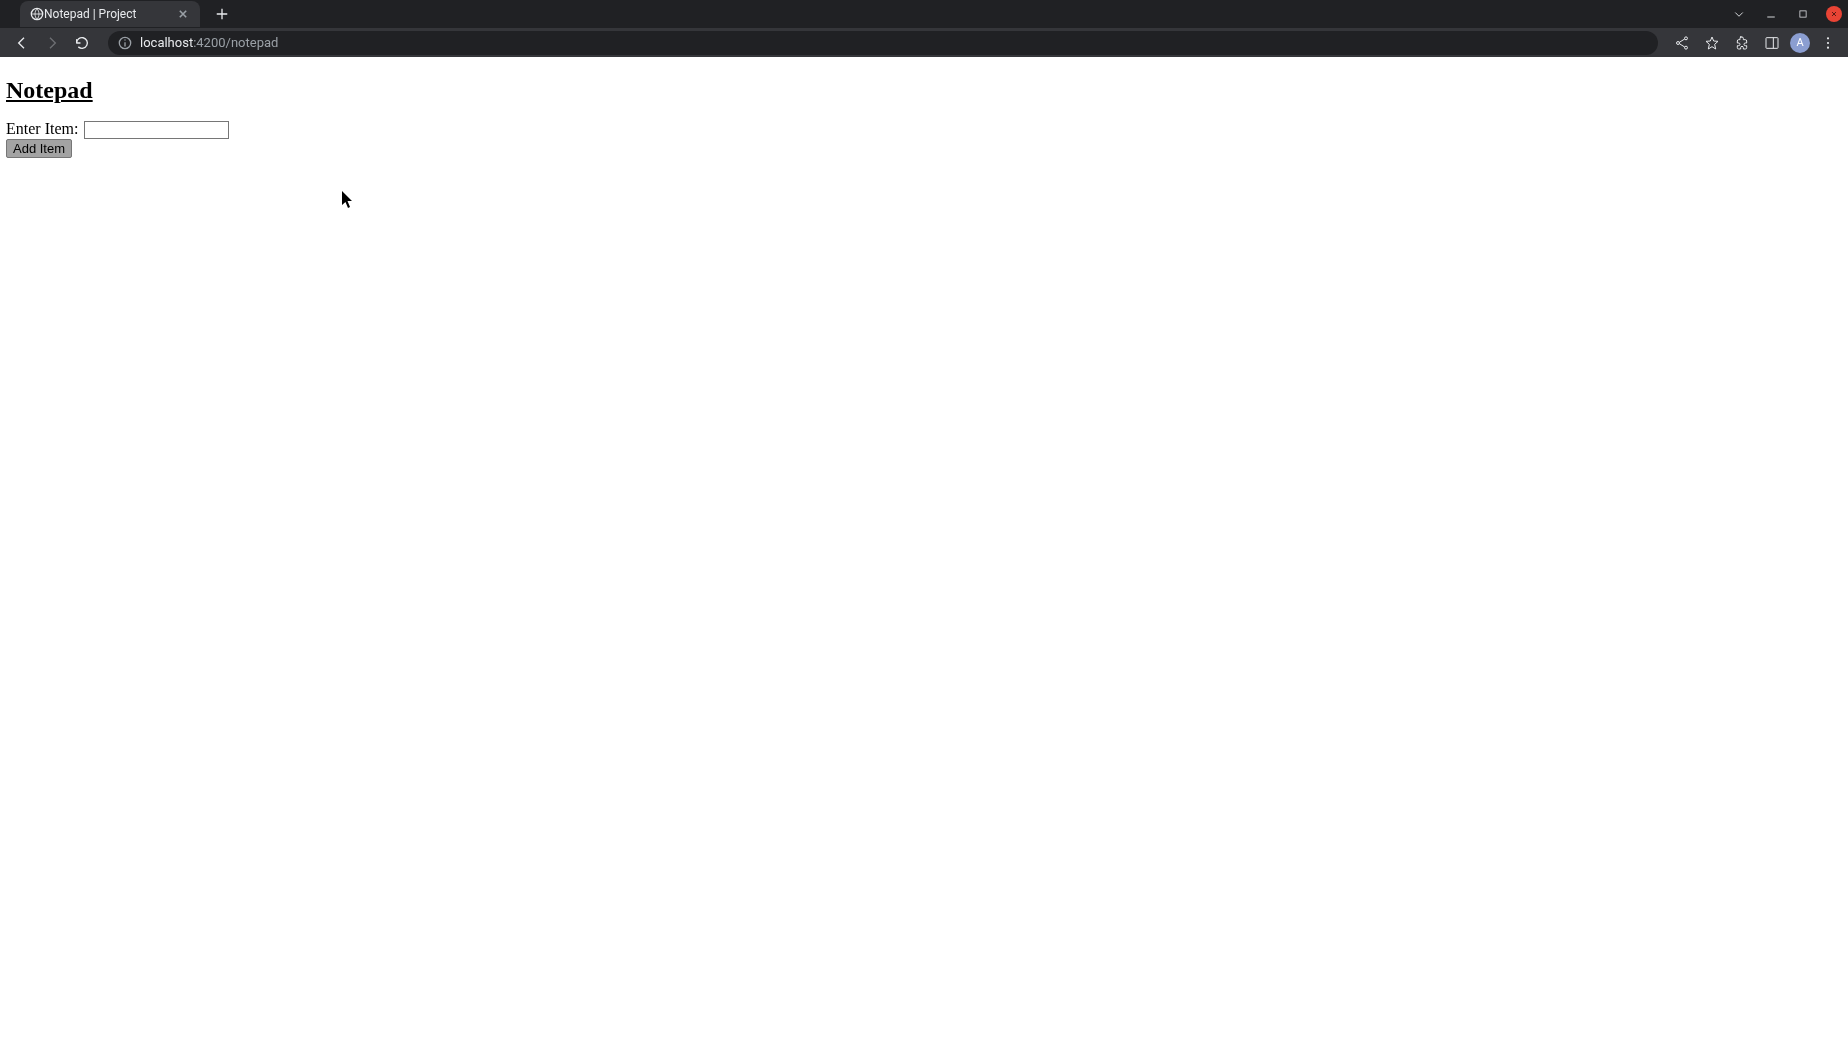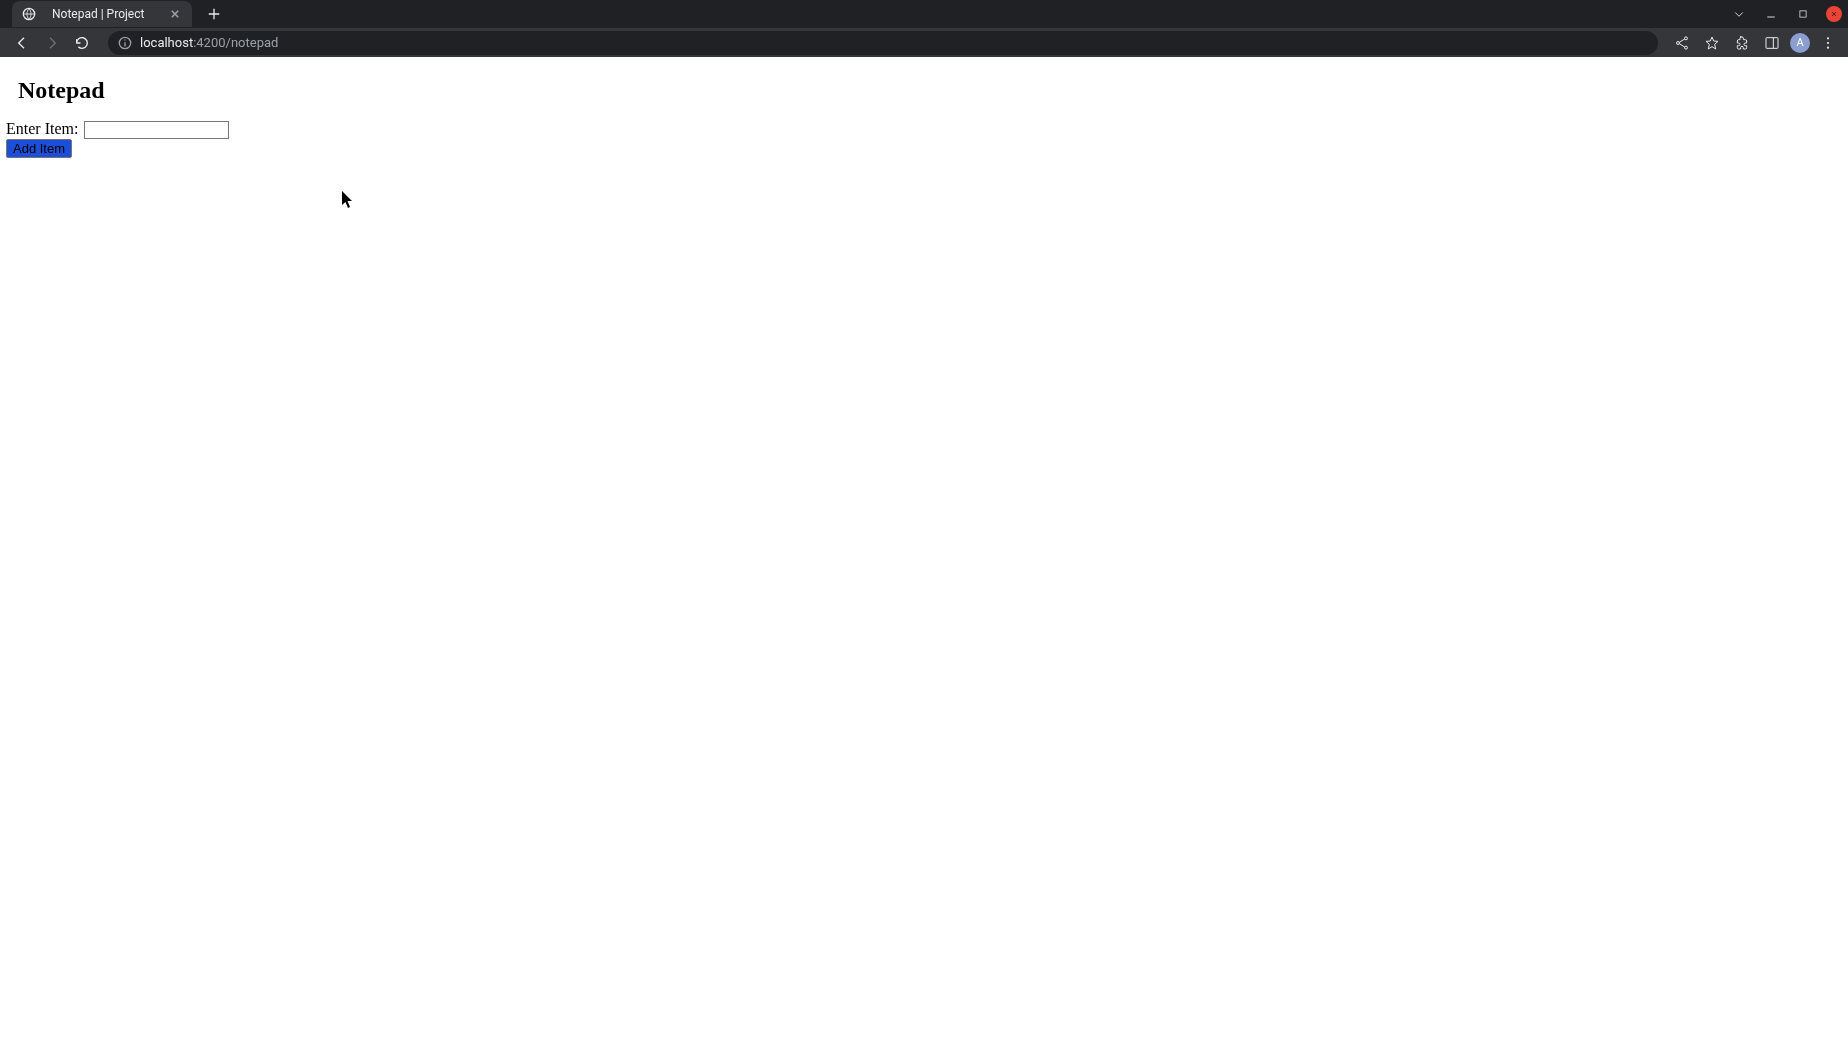--- a/index.html
+++ b/index.html
@@ -28,23 +28,23 @@
       background: #202124;
       position: relative;
     }
     .tab {
       display: flex;
       align-items: center;
       background: #35363a;
       height: 26px;
       padding: 0 10px;
       border-radius: 8px 8px 0 0;
-      margin-left: 12px;
+      margin-left: 20px;
       min-width: 180px;
-      gap: 16px;
+      gap: 0;
     }
     .tab-favicon {
       width: 14px;
       height: 14px;
       display: flex;
       align-items: center;
       justify-content: center;
     }
     .tab-favicon svg {
       width: 14px;
@@ -204,21 +204,22 @@
     }
     
     .page {
       padding: 6px 6px;
       font-family: "Times New Roman", Times, serif;
       color: #000;
     }
     .page h2 {
       font-size: 24px;
       font-weight: bold;
-      margin: 14px 0 16px 12px;
+      margin: 14px 0 16px 0;
+      text-decoration: underline;
     }
     .form-line {
       font-size: 16px;
       margin-bottom: 0;
     }
     .form-line label {
       margin-right: 2px;
     }
     .text-input {
       width: 145px;
@@ -226,21 +227,21 @@
       font-size: 13px;
       border: 1px solid #767676;
       background: #fff;
       padding: 1px 2px;
       vertical-align: baseline;
     }
     .add-button {
       font-family: Arial, sans-serif;
       font-size: 13px;
       padding: 1px 6px;
-      background: #1d4ed8;
+      background: #a3a3a3;
       border: 1px solid #767676;
       border-radius: 2px;
       cursor: pointer;
       margin-top: 0;
     }
     .empty-msg {
       font-size: 16px;
       margin-top: 42px;
     }
     .cursor {

